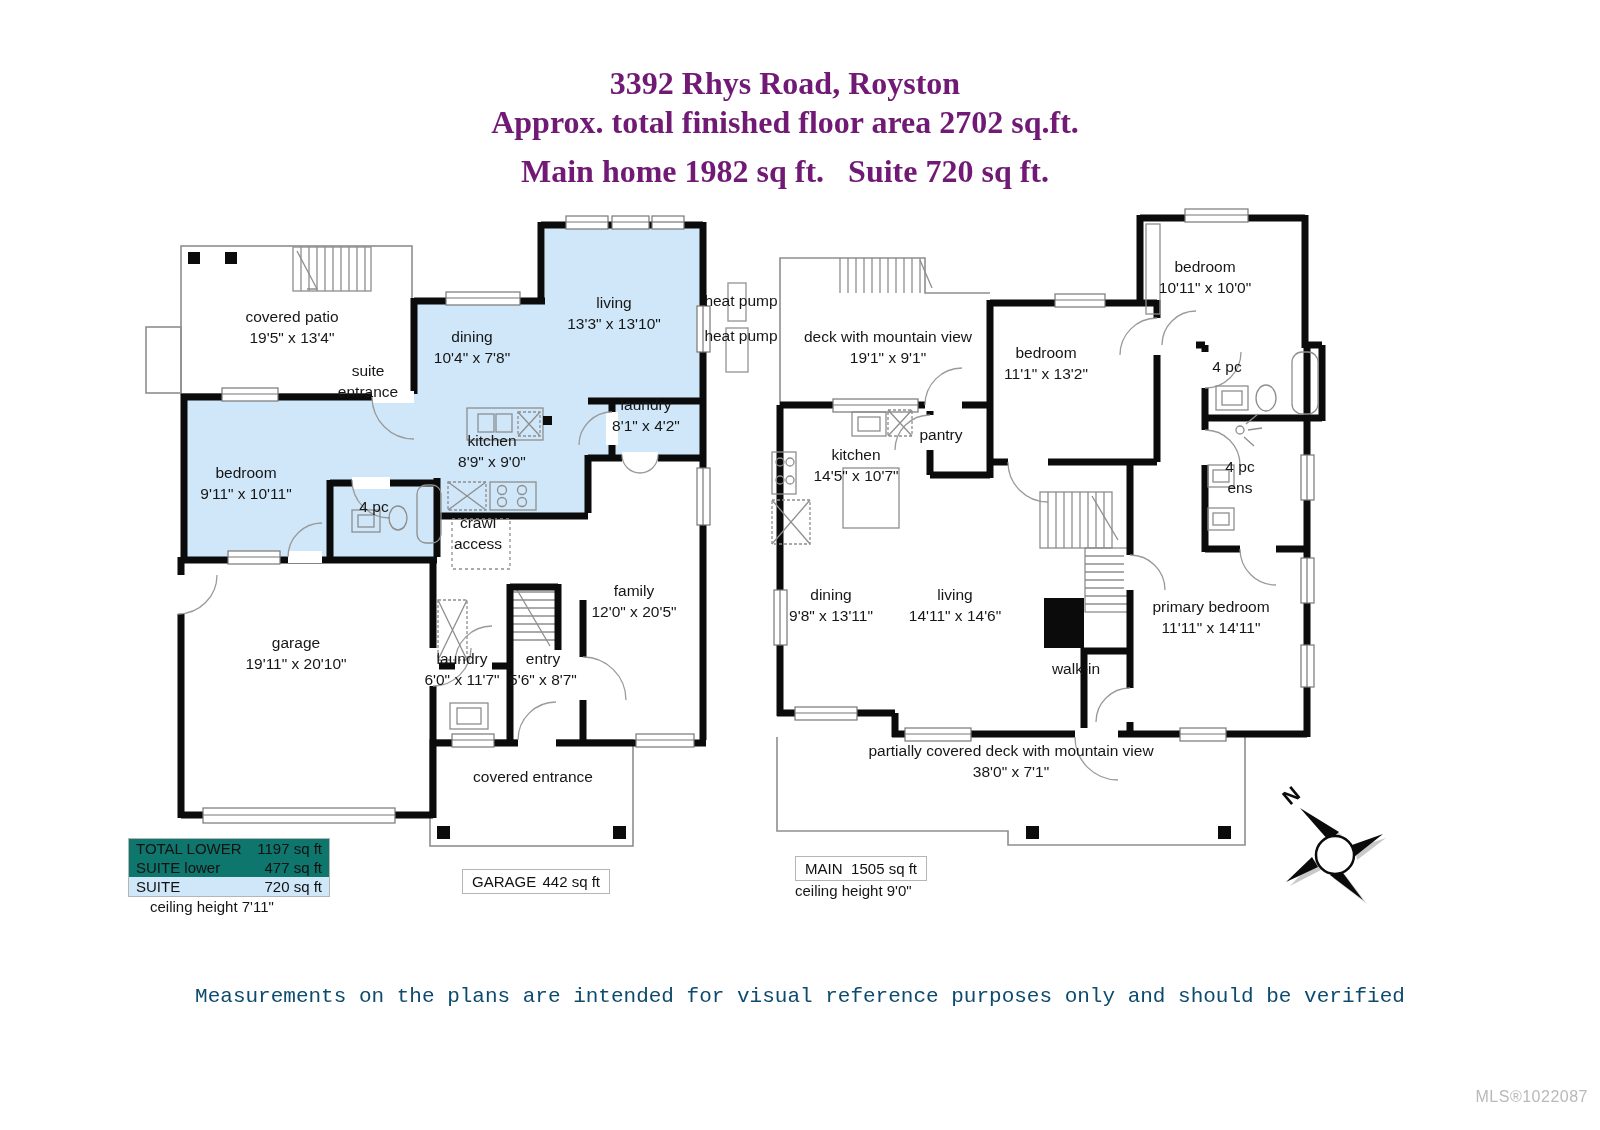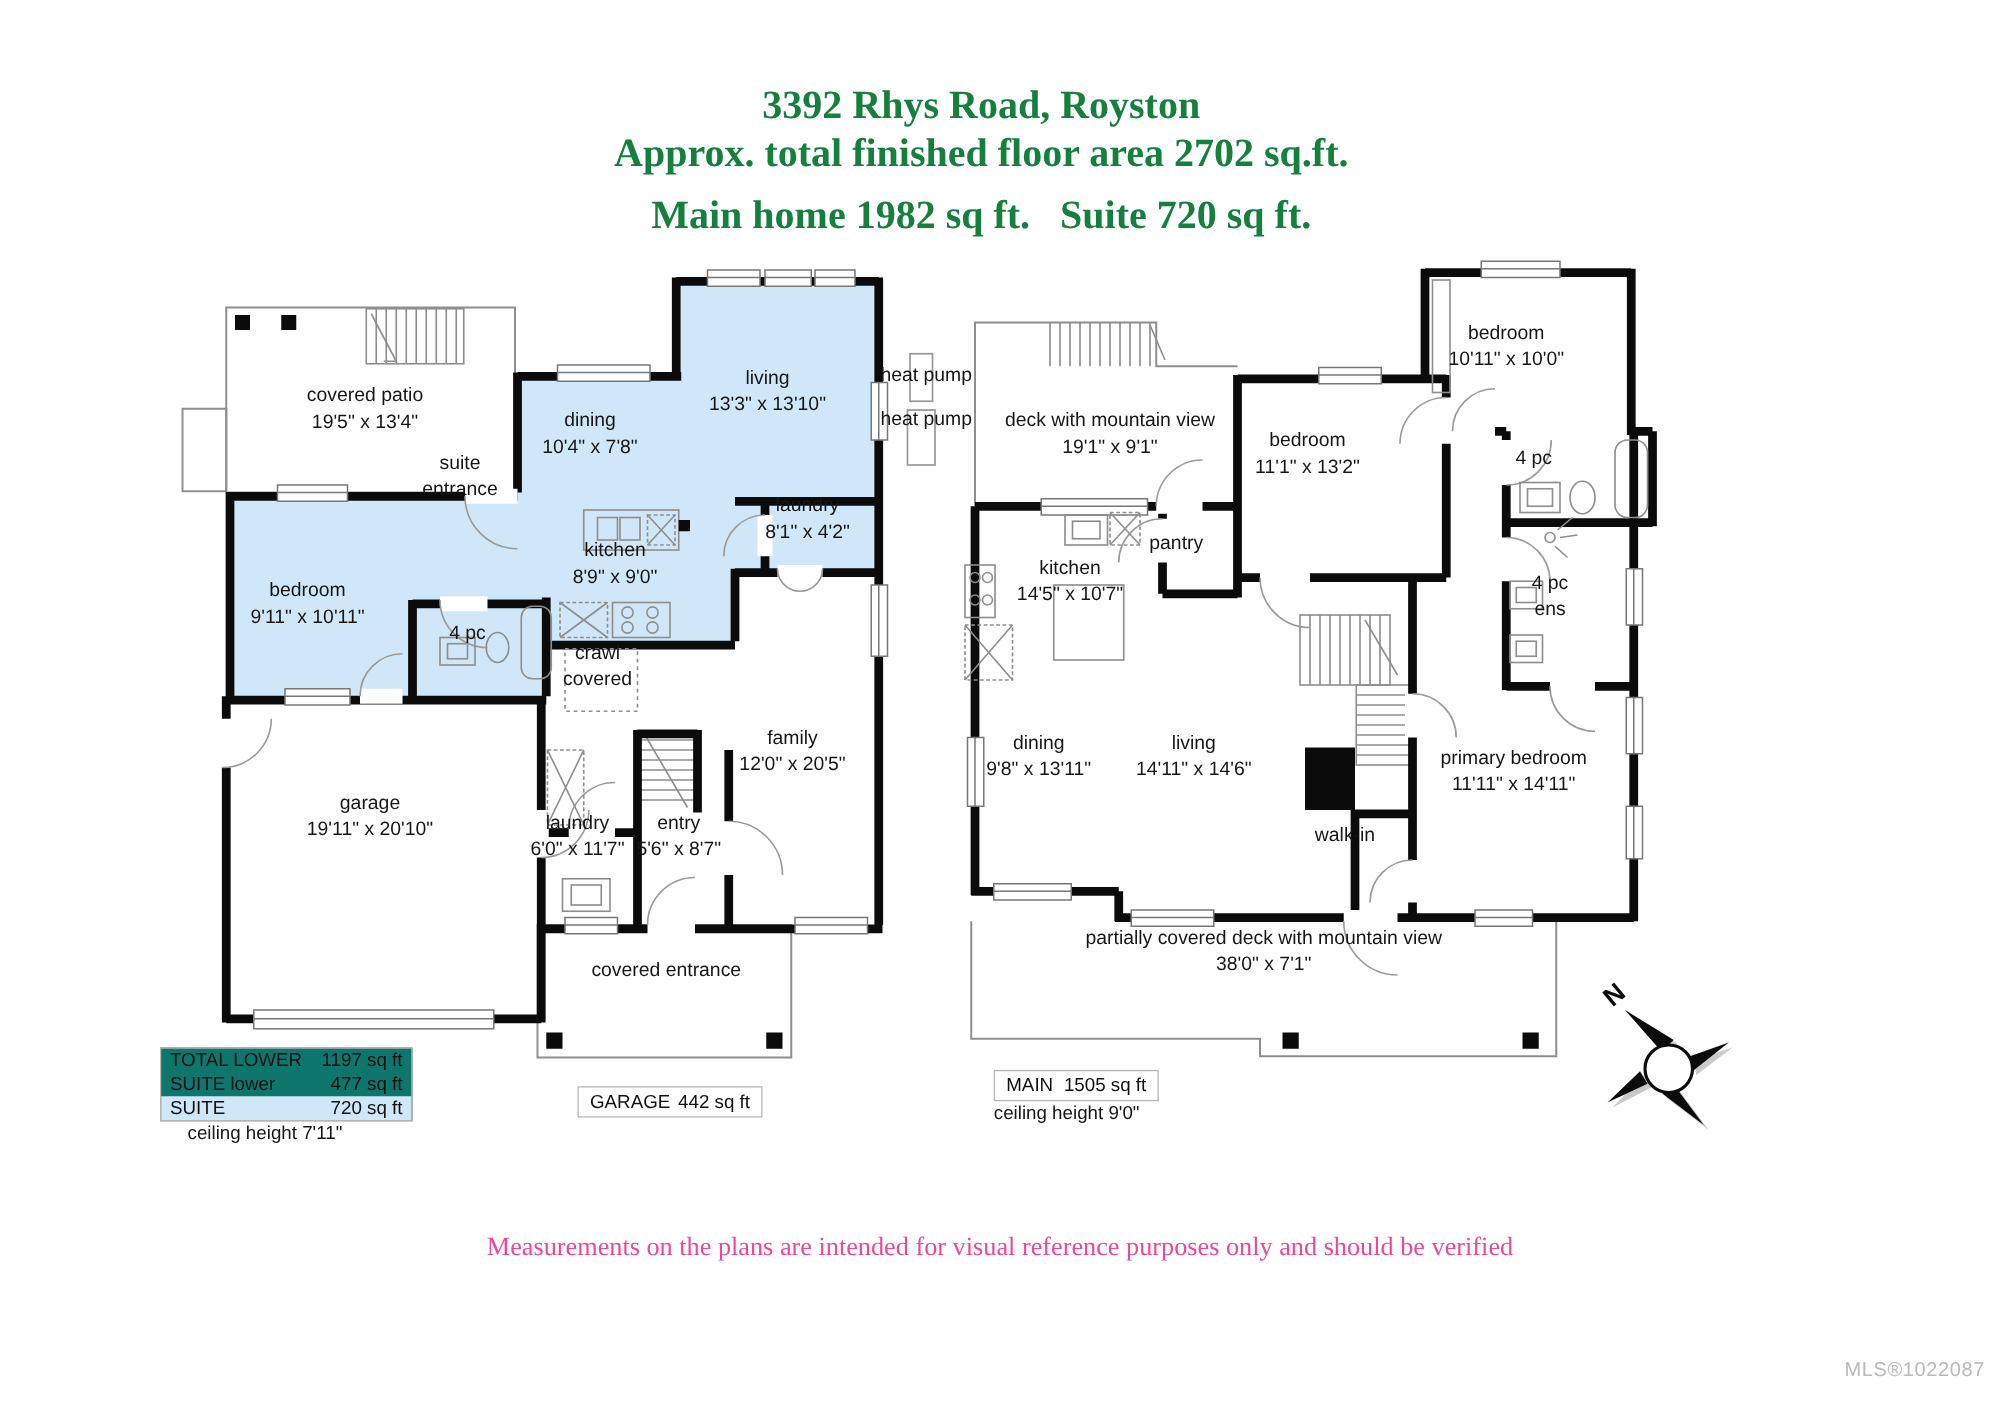--- a/index.html
+++ b/index.html
@@ -1,35 +1,35 @@
 <!DOCTYPE html>
 <html><head>
 <meta charset="utf-8">
 <style>
   html,body{margin:0;padding:0;background:#fff;}
   .stage{position:relative;width:1600px;height:1130px;background:#ffffff;overflow:hidden;
          font-family:"Liberation Sans",sans-serif;color:#111;}
   svg.planart{position:absolute;left:0;top:0;}
   .titleblock{position:absolute;left:0;top:64px;width:1570px;text-align:center;
-              font-family:"Liberation Serif",serif;font-weight:bold;color:#15803d;}
+              font-family:"Liberation Serif",serif;font-weight:bold;color:#701a75;}
   .t1{font-size:32px;line-height:38px;}
   .t2{font-size:32px;line-height:40px;}
   .t3{font-size:32px;line-height:34px;margin-top:12px;white-space:pre;}
   .rlabel{position:absolute;transform:translateX(-50%);text-align:center;
           font-size:15.5px;line-height:21px;color:#161616;white-space:nowrap;}
   .rlabel.wrap{white-space:normal;}
   .sub:empty{display:none;}
   .areatable{position:absolute;border:1px solid #b5b5b5;background:#0f766e;font-size:15px;}
   .areatable .row{display:flex;justify-content:space-between;padding:0 7px;height:19px;line-height:19px;}
   .row.hl{background:#cfe7f8;}
   .footnote{position:absolute;font-size:15px;color:#161616;}
   .minitable{position:absolute;border:1px solid #b5b5b5;background:#fff;font-size:15px;
              display:flex;justify-content:space-between;padding:1px 9px;height:21px;line-height:21px;}
   .disclaimer{position:absolute;left:0;top:985px;width:1600px;text-align:center;
-              font-family:Liberation Serif, serif;font-size:21px;color:#ec4899;}
+              font-family:Liberation Mono, monospace;font-size:21px;color:#0c4a6e;}
   .mls{position:absolute;right:12px;top:1088px;font-size:16px;color:#b9b9b9;letter-spacing:.5px;}
 </style>
 </head>
 <body>
 
 <div class="stage">
 
   <svg class="planart" width="1600" height="1130" viewBox="0 0 1600 1130">
 
     <g fill="#cfe7f8">
@@ -308,21 +308,21 @@
       <div class="sub">8'9" x 9'0"</div>
     </div>
   <div class="rlabel" style="left:246px;top:462px">
     <div>bedroom</div>
       <div class="sub">9'11" x 10'11"</div>
     </div>
   <div class="rlabel" style="left:374px;top:496px">
     <div>4 pc</div>
     </div>
   <div class="rlabel wrap" style="left:478px;top:512px;width:76px">
-    <div>crawl covered</div>
+    <div>crawl access</div>
     </div>
   <div class="rlabel" style="left:634px;top:580px">
     <div>family</div>
       <div class="sub">12'0" x 20'5"</div>
     </div>
   <div class="rlabel" style="left:296px;top:632px">
     <div>garage</div>
       <div class="sub">19'11" x 20'10"</div>
     </div>
   <div class="rlabel" style="left:462px;top:648px">

